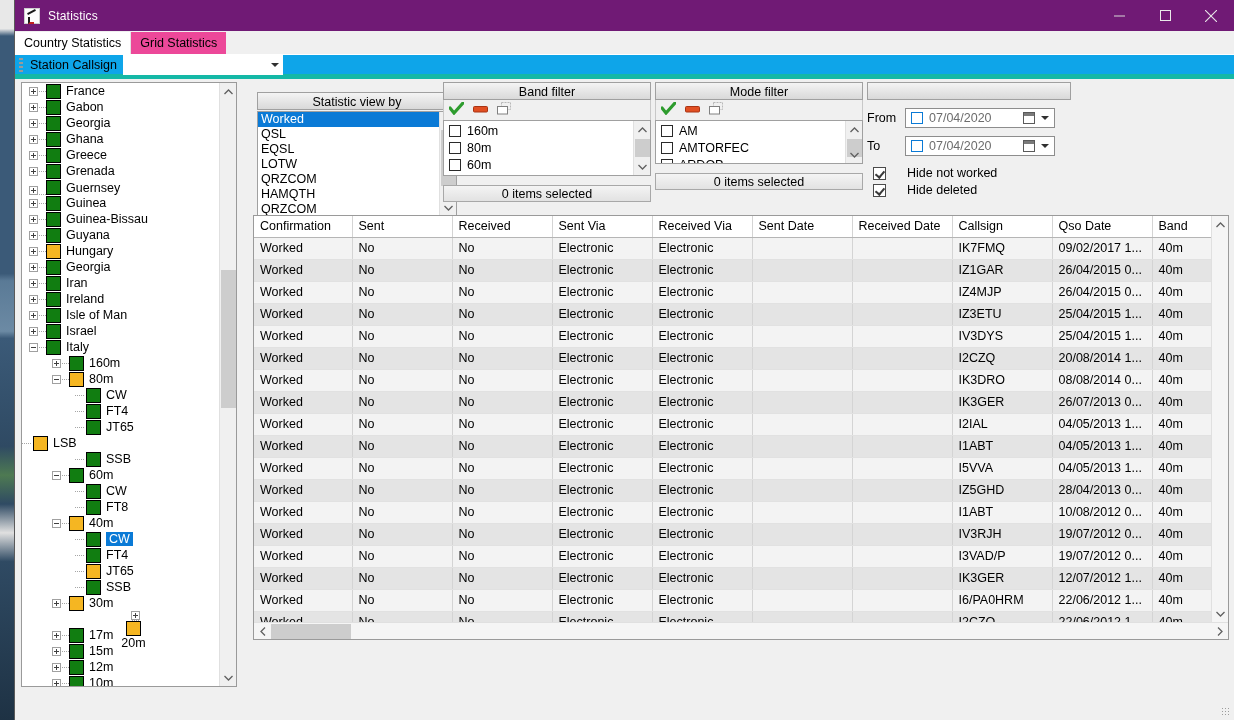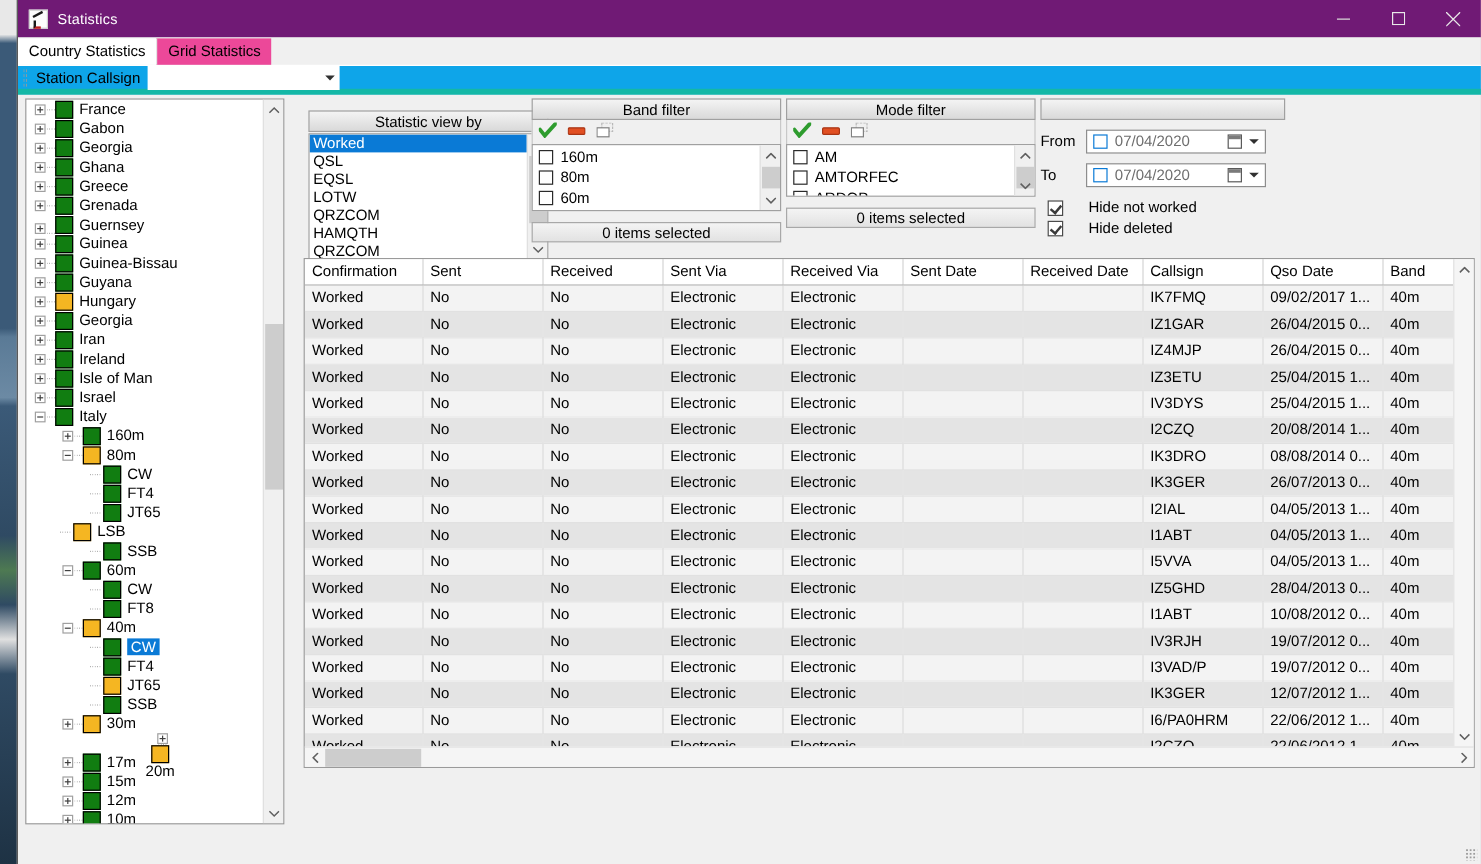--- a/index.html
+++ b/index.html
@@ -437,21 +437,21 @@
           <div class="tnode" style="padding-left: 53px;">
             <span class="dots" style="width: 9px; margin-right: 2px;"></span>
             <span class="swatch" style="background: rgb(17, 125, 17);"></span>
             <span class="tlabel">FT4</span>
           </div>
           <div class="tnode" style="padding-left: 53px;">
             <span class="dots" style="width: 9px; margin-right: 2px;"></span>
             <span class="swatch" style="background: rgb(17, 125, 17);"></span>
             <span class="tlabel">JT65</span>
           </div>
-          <div class="tnode" style=" margin-left: 28px;">
+          <div class="tnode" style="">
             <span class="dots" style="width: 9px; margin-right: 2px;"></span>
             <span class="swatch" style="background: rgb(245, 182, 34);"></span>
             <span class="tlabel">LSB</span>
           </div>
           <div class="tnode" style="padding-left: 53px;">
             <span class="dots" style="width: 9px; margin-right: 2px;"></span>
             <span class="swatch" style="background: rgb(17, 125, 17);"></span>
             <span class="tlabel">SSB</span>
           </div>
           <div class="tnode" style="padding-left: 30px;">

